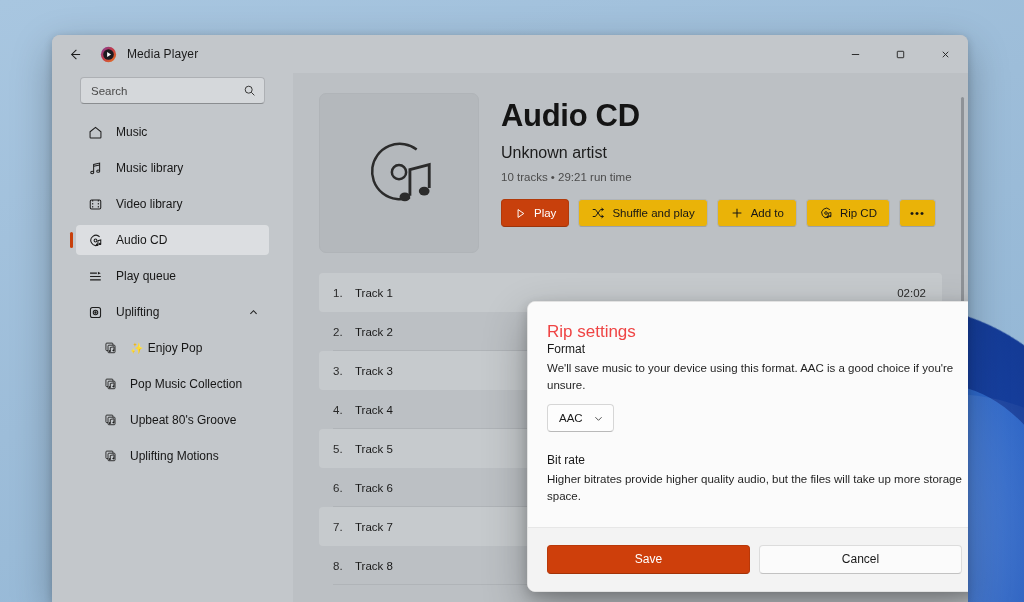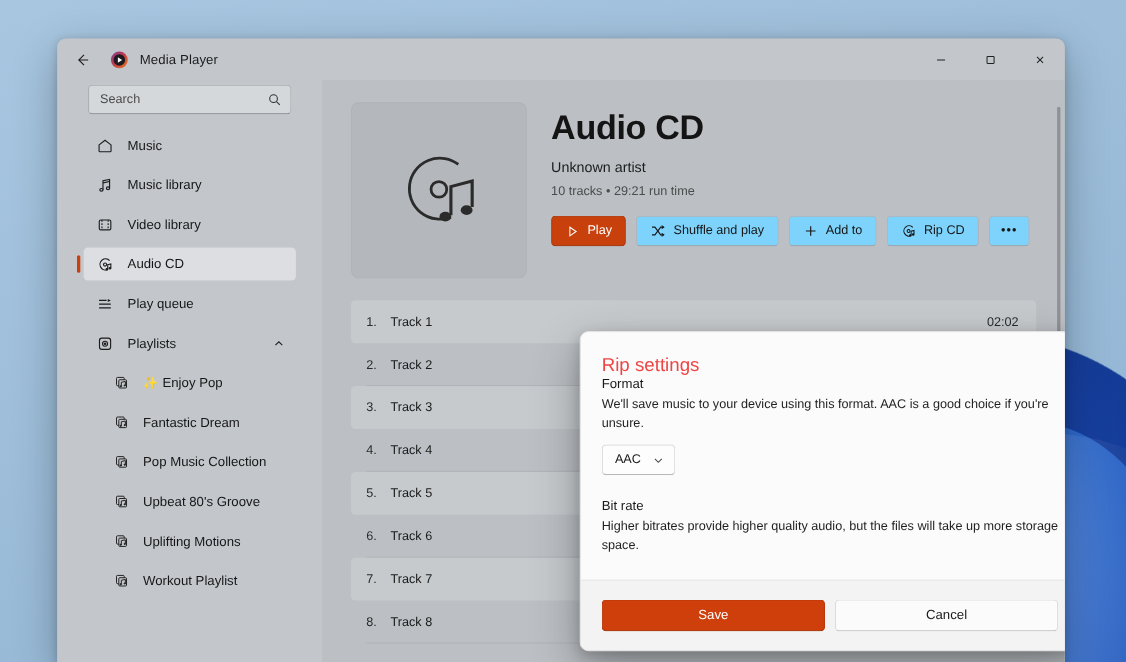--- a/index.html
+++ b/index.html
@@ -159,31 +159,31 @@
     border-radius: 7px;
     display: flex; align-items: center; justify-content: center;
     color: #2b2b2b;
   }
   .hero-meta { padding-top: 6px; min-width:0; }
   .hero-title {
     font-size: 31px; font-weight: 600;
     color: #141414; letter-spacing: -.3px;
     line-height: 1.1;
   }
-  .hero-artist { font-size: 13px; color: #1c1c1c; margin-top: 11px; }
+  .hero-artist { font-size: 16px; color: #1c1c1c; margin-top: 11px; }
   .hero-sub { font-size: 11.5px; color: #4b4b4b; margin-top: 9px; }
   .hero-actions { display: flex; gap: 9px; margin-top: 16px; align-items: center; }
   .btn {
     height: 28px;
     border-radius: 4px;
     display: inline-flex; align-items: center; gap: 7px;
     padding: 0 12px;
     font-size: 11.5px;
     color: #161616;
-    background: #7dd3fc;
+    background: #eab308;
     border: 1px solid #b0b4b8;
     border-bottom-color: #9da1a5;
     white-space: nowrap;
   }
   .btn.accent {
     background: #c8400c; color: #fff;
     border-color: #b13a0b; border-bottom-color: #9c330a;
   }
   .btn.icon-only { padding: 0 10px; }
 
@@ -403,21 +403,21 @@
 
       <div class="nav-row">
         <div class="nav-item" style="flex:1">
           <span class="nav-icon">
             <svg width="15" height="15" viewBox="0 0 16 16" fill="none" stroke="currentColor" stroke-width="1.1">
               <rect x="2.6" y="2.6" width="10.8" height="10.8" rx="2.2"></rect>
               <circle cx="8" cy="8" r="2.4"></circle>
               <circle cx="8" cy="8" r=".7" fill="currentColor"></circle>
             </svg>
           </span>
-          <span class="nav-label">Playlists</span>
+          <span class="nav-label">Uplifting</span>
           <span class="nav-chev">
             <svg width="11" height="11" viewBox="0 0 12 12" fill="none" stroke="currentColor" stroke-width="1.1">
                 <path d="M2.6 7.4 L6 4 L9.4 7.4"></path>
               </svg>
           </span>
         </div>
       </div>
 
       <div class="nav-row">
         <div class="nav-item sub-item" style="flex:1">
@@ -428,94 +428,66 @@
               <path d="M7.2 11.4 V7.4 L11.4 6.6 V10.4"></path>
               <ellipse cx="6.6" cy="11.6" rx=".75" ry=".62" fill="currentColor"></ellipse>
               <ellipse cx="10.8" cy="10.8" rx=".75" ry=".62" fill="currentColor"></ellipse>
             </svg>
           </span>
           <span class="sparkle">✨</span>
           <span class="nav-label">Enjoy Pop</span>
         </div>
       </div>
 
+
       <div class="nav-row">
         <div class="nav-item sub-item" style="flex:1">
           <span class="nav-icon">
             <svg width="14" height="14" viewBox="0 0 16 16" fill="none" stroke="currentColor" stroke-width="1">
               <rect x="2.2" y="2.4" width="8" height="8.6" rx="1"></rect>
               <rect x="4.6" y="4.8" width="8" height="8.6" rx="1" fill="#c3c7cb"></rect>
               <path d="M7.2 11.4 V7.4 L11.4 6.6 V10.4"></path>
               <ellipse cx="6.6" cy="11.6" rx=".75" ry=".62" fill="currentColor"></ellipse>
               <ellipse cx="10.8" cy="10.8" rx=".75" ry=".62" fill="currentColor"></ellipse>
             </svg>
           </span>
-          <span class="nav-label">Fantastic Dream</span>
+          <span class="nav-label">Pop Music Collection</span>
         </div>
       </div>
 
       <div class="nav-row">
         <div class="nav-item sub-item" style="flex:1">
           <span class="nav-icon">
             <svg width="14" height="14" viewBox="0 0 16 16" fill="none" stroke="currentColor" stroke-width="1">
               <rect x="2.2" y="2.4" width="8" height="8.6" rx="1"></rect>
               <rect x="4.6" y="4.8" width="8" height="8.6" rx="1" fill="#c3c7cb"></rect>
               <path d="M7.2 11.4 V7.4 L11.4 6.6 V10.4"></path>
               <ellipse cx="6.6" cy="11.6" rx=".75" ry=".62" fill="currentColor"></ellipse>
               <ellipse cx="10.8" cy="10.8" rx=".75" ry=".62" fill="currentColor"></ellipse>
             </svg>
           </span>
-          <span class="nav-label">Pop Music Collection</span>
+          <span class="nav-label">Upbeat 80's Groove</span>
         </div>
       </div>
 
       <div class="nav-row">
         <div class="nav-item sub-item" style="flex:1">
           <span class="nav-icon">
             <svg width="14" height="14" viewBox="0 0 16 16" fill="none" stroke="currentColor" stroke-width="1">
               <rect x="2.2" y="2.4" width="8" height="8.6" rx="1"></rect>
               <rect x="4.6" y="4.8" width="8" height="8.6" rx="1" fill="#c3c7cb"></rect>
               <path d="M7.2 11.4 V7.4 L11.4 6.6 V10.4"></path>
               <ellipse cx="6.6" cy="11.6" rx=".75" ry=".62" fill="currentColor"></ellipse>
               <ellipse cx="10.8" cy="10.8" rx=".75" ry=".62" fill="currentColor"></ellipse>
             </svg>
           </span>
-          <span class="nav-label">Upbeat 80's Groove</span>
-        </div>
-      </div>
-
-      <div class="nav-row">
-        <div class="nav-item sub-item" style="flex:1">
-          <span class="nav-icon">
-            <svg width="14" height="14" viewBox="0 0 16 16" fill="none" stroke="currentColor" stroke-width="1">
-              <rect x="2.2" y="2.4" width="8" height="8.6" rx="1"></rect>
-              <rect x="4.6" y="4.8" width="8" height="8.6" rx="1" fill="#c3c7cb"></rect>
-              <path d="M7.2 11.4 V7.4 L11.4 6.6 V10.4"></path>
-              <ellipse cx="6.6" cy="11.6" rx=".75" ry=".62" fill="currentColor"></ellipse>
-              <ellipse cx="10.8" cy="10.8" rx=".75" ry=".62" fill="currentColor"></ellipse>
-            </svg>
-          </span>
           <span class="nav-label">Uplifting Motions</span>
         </div>
       </div>
 
-      <div class="nav-row">
-        <div class="nav-item sub-item" style="flex:1">
-          <span class="nav-icon">
-            <svg width="14" height="14" viewBox="0 0 16 16" fill="none" stroke="currentColor" stroke-width="1">
-              <rect x="2.2" y="2.4" width="8" height="8.6" rx="1"></rect>
-              <rect x="4.6" y="4.8" width="8" height="8.6" rx="1" fill="#c3c7cb"></rect>
-              <path d="M7.2 11.4 V7.4 L11.4 6.6 V10.4"></path>
-              <ellipse cx="6.6" cy="11.6" rx=".75" ry=".62" fill="currentColor"></ellipse>
-              <ellipse cx="10.8" cy="10.8" rx=".75" ry=".62" fill="currentColor"></ellipse>
-            </svg>
-          </span>
-          <span class="nav-label">Workout Playlist</span>
-        </div>
-      </div>
 
     </div>
 
     <div id="main">
       <div id="main-scroll">
 
         <div class="hero">
           <div class="album-art">
             <svg width="84" height="84" viewBox="0 0 100 100" fill="none" stroke="#2b2b2b" stroke-width="3">
               <path d="M71 22 A33 33 0 1 0 63 79"></path>

